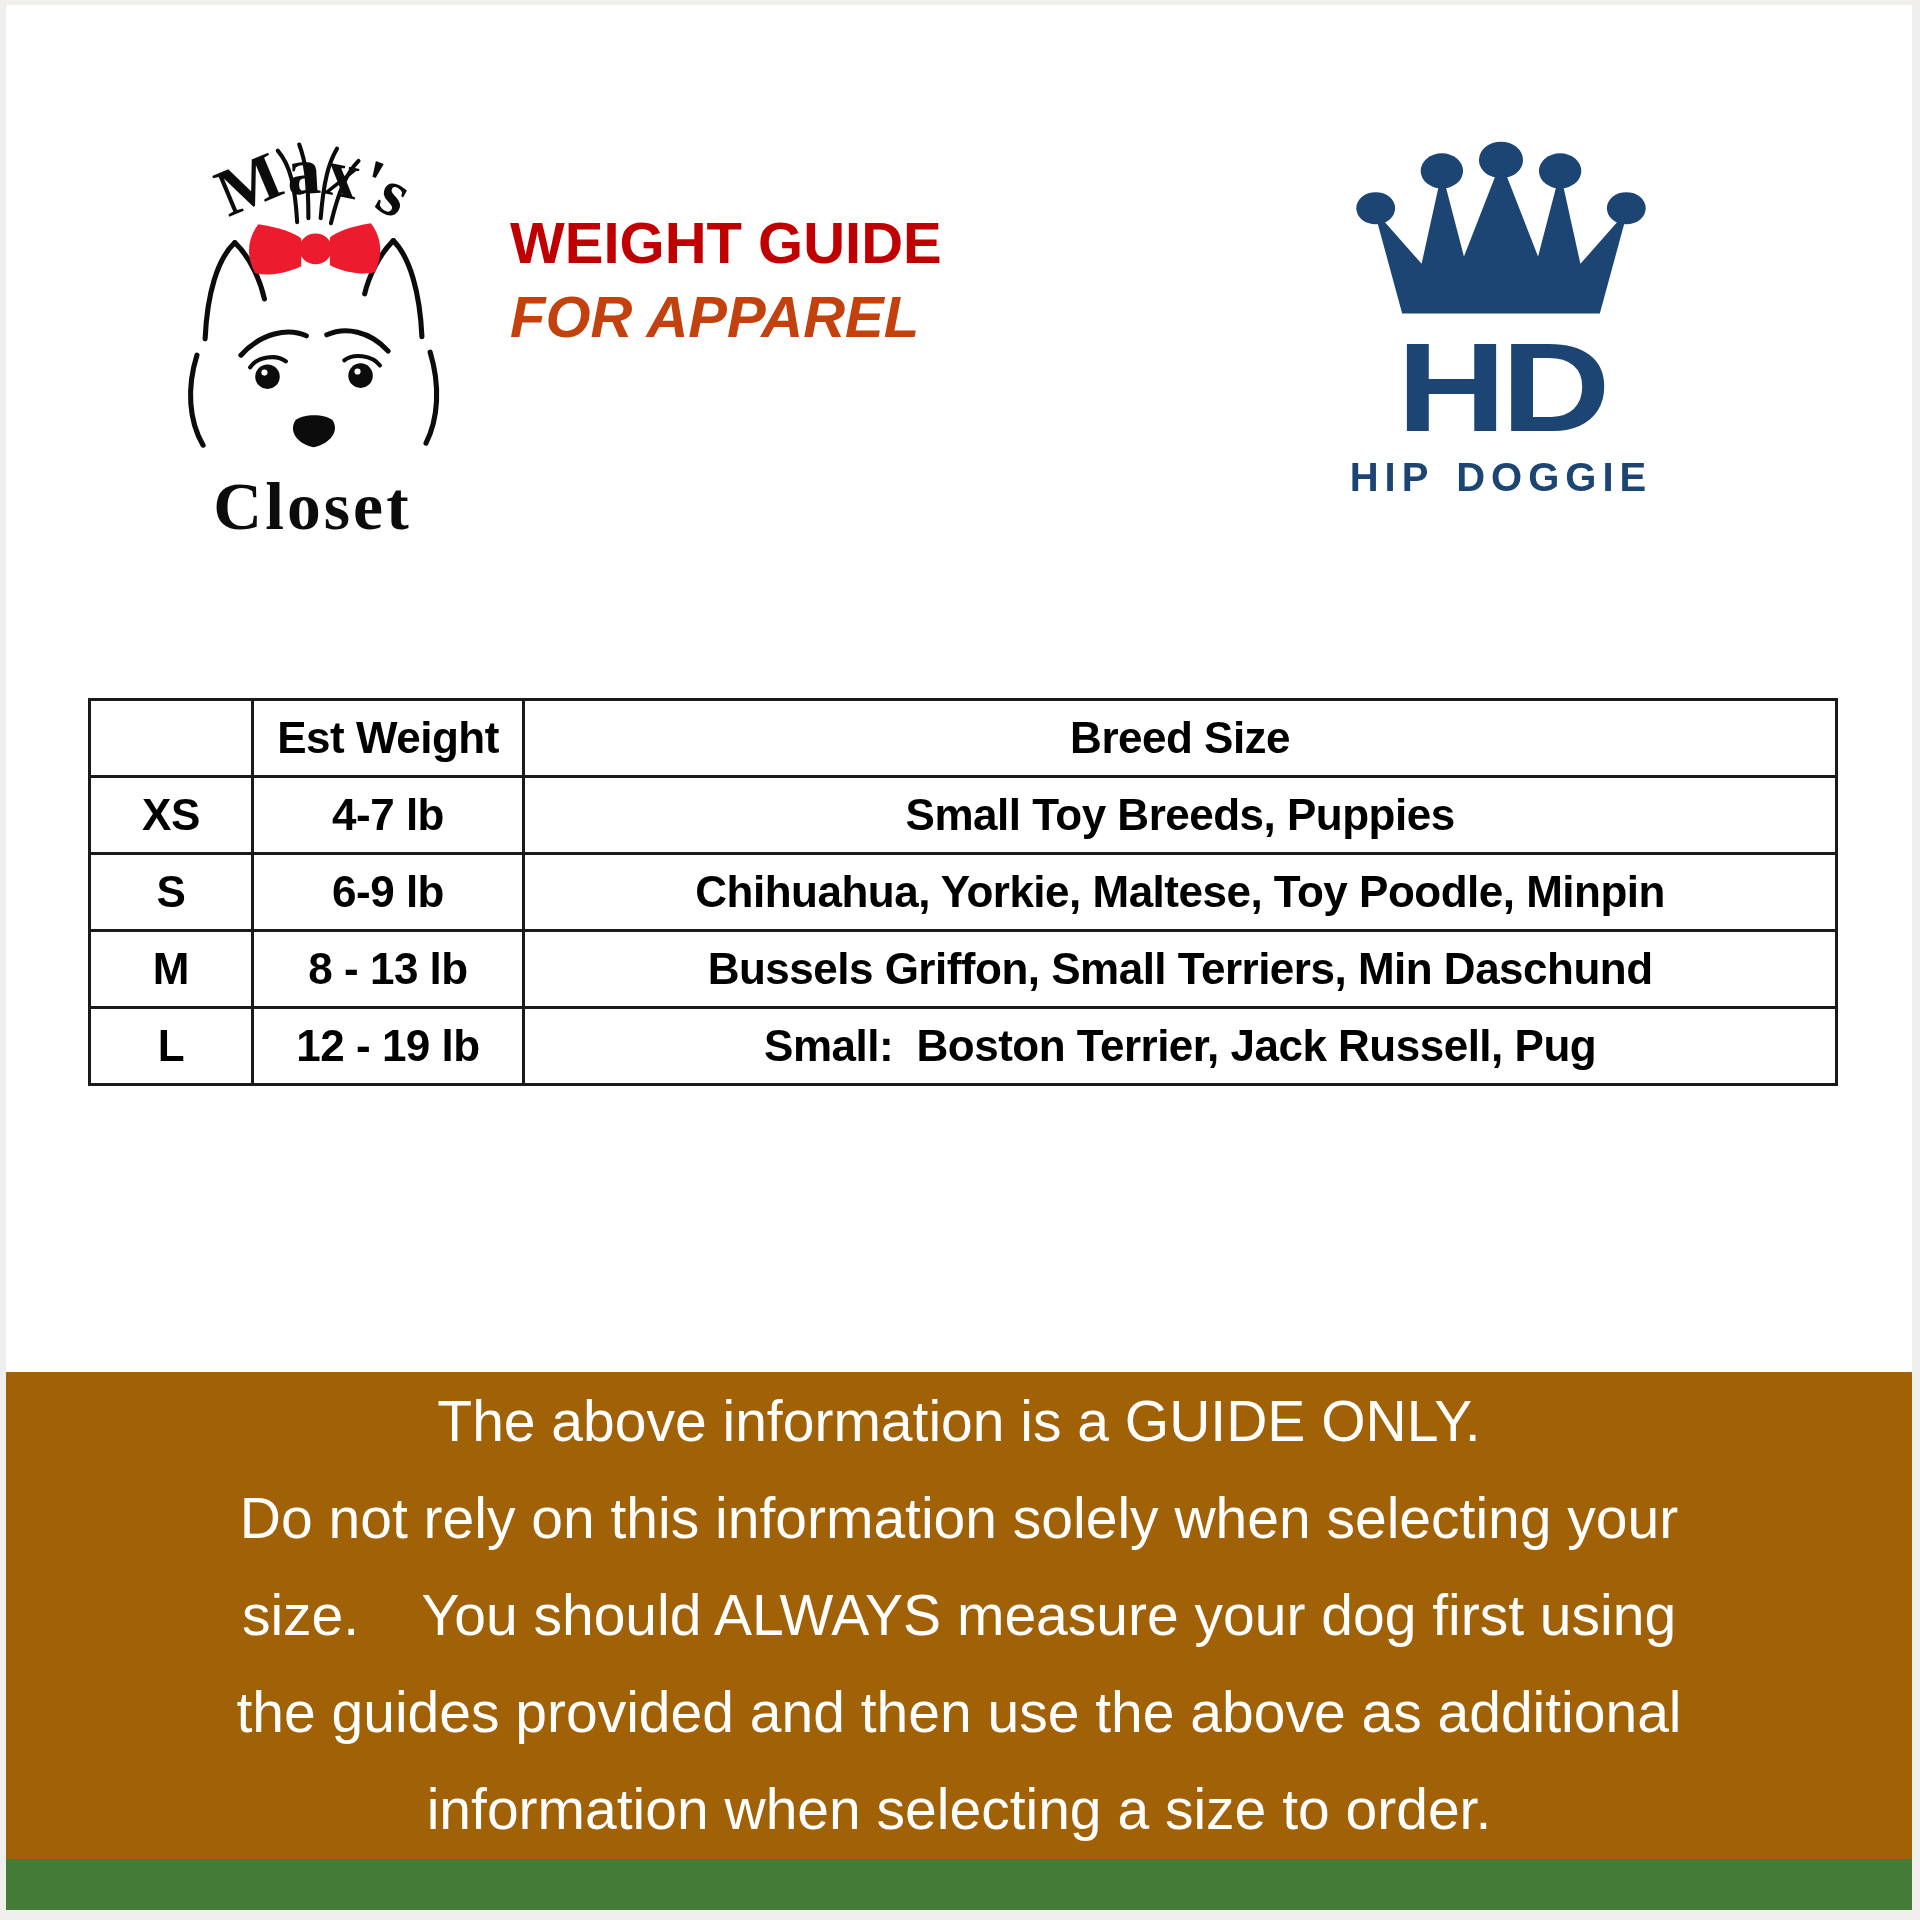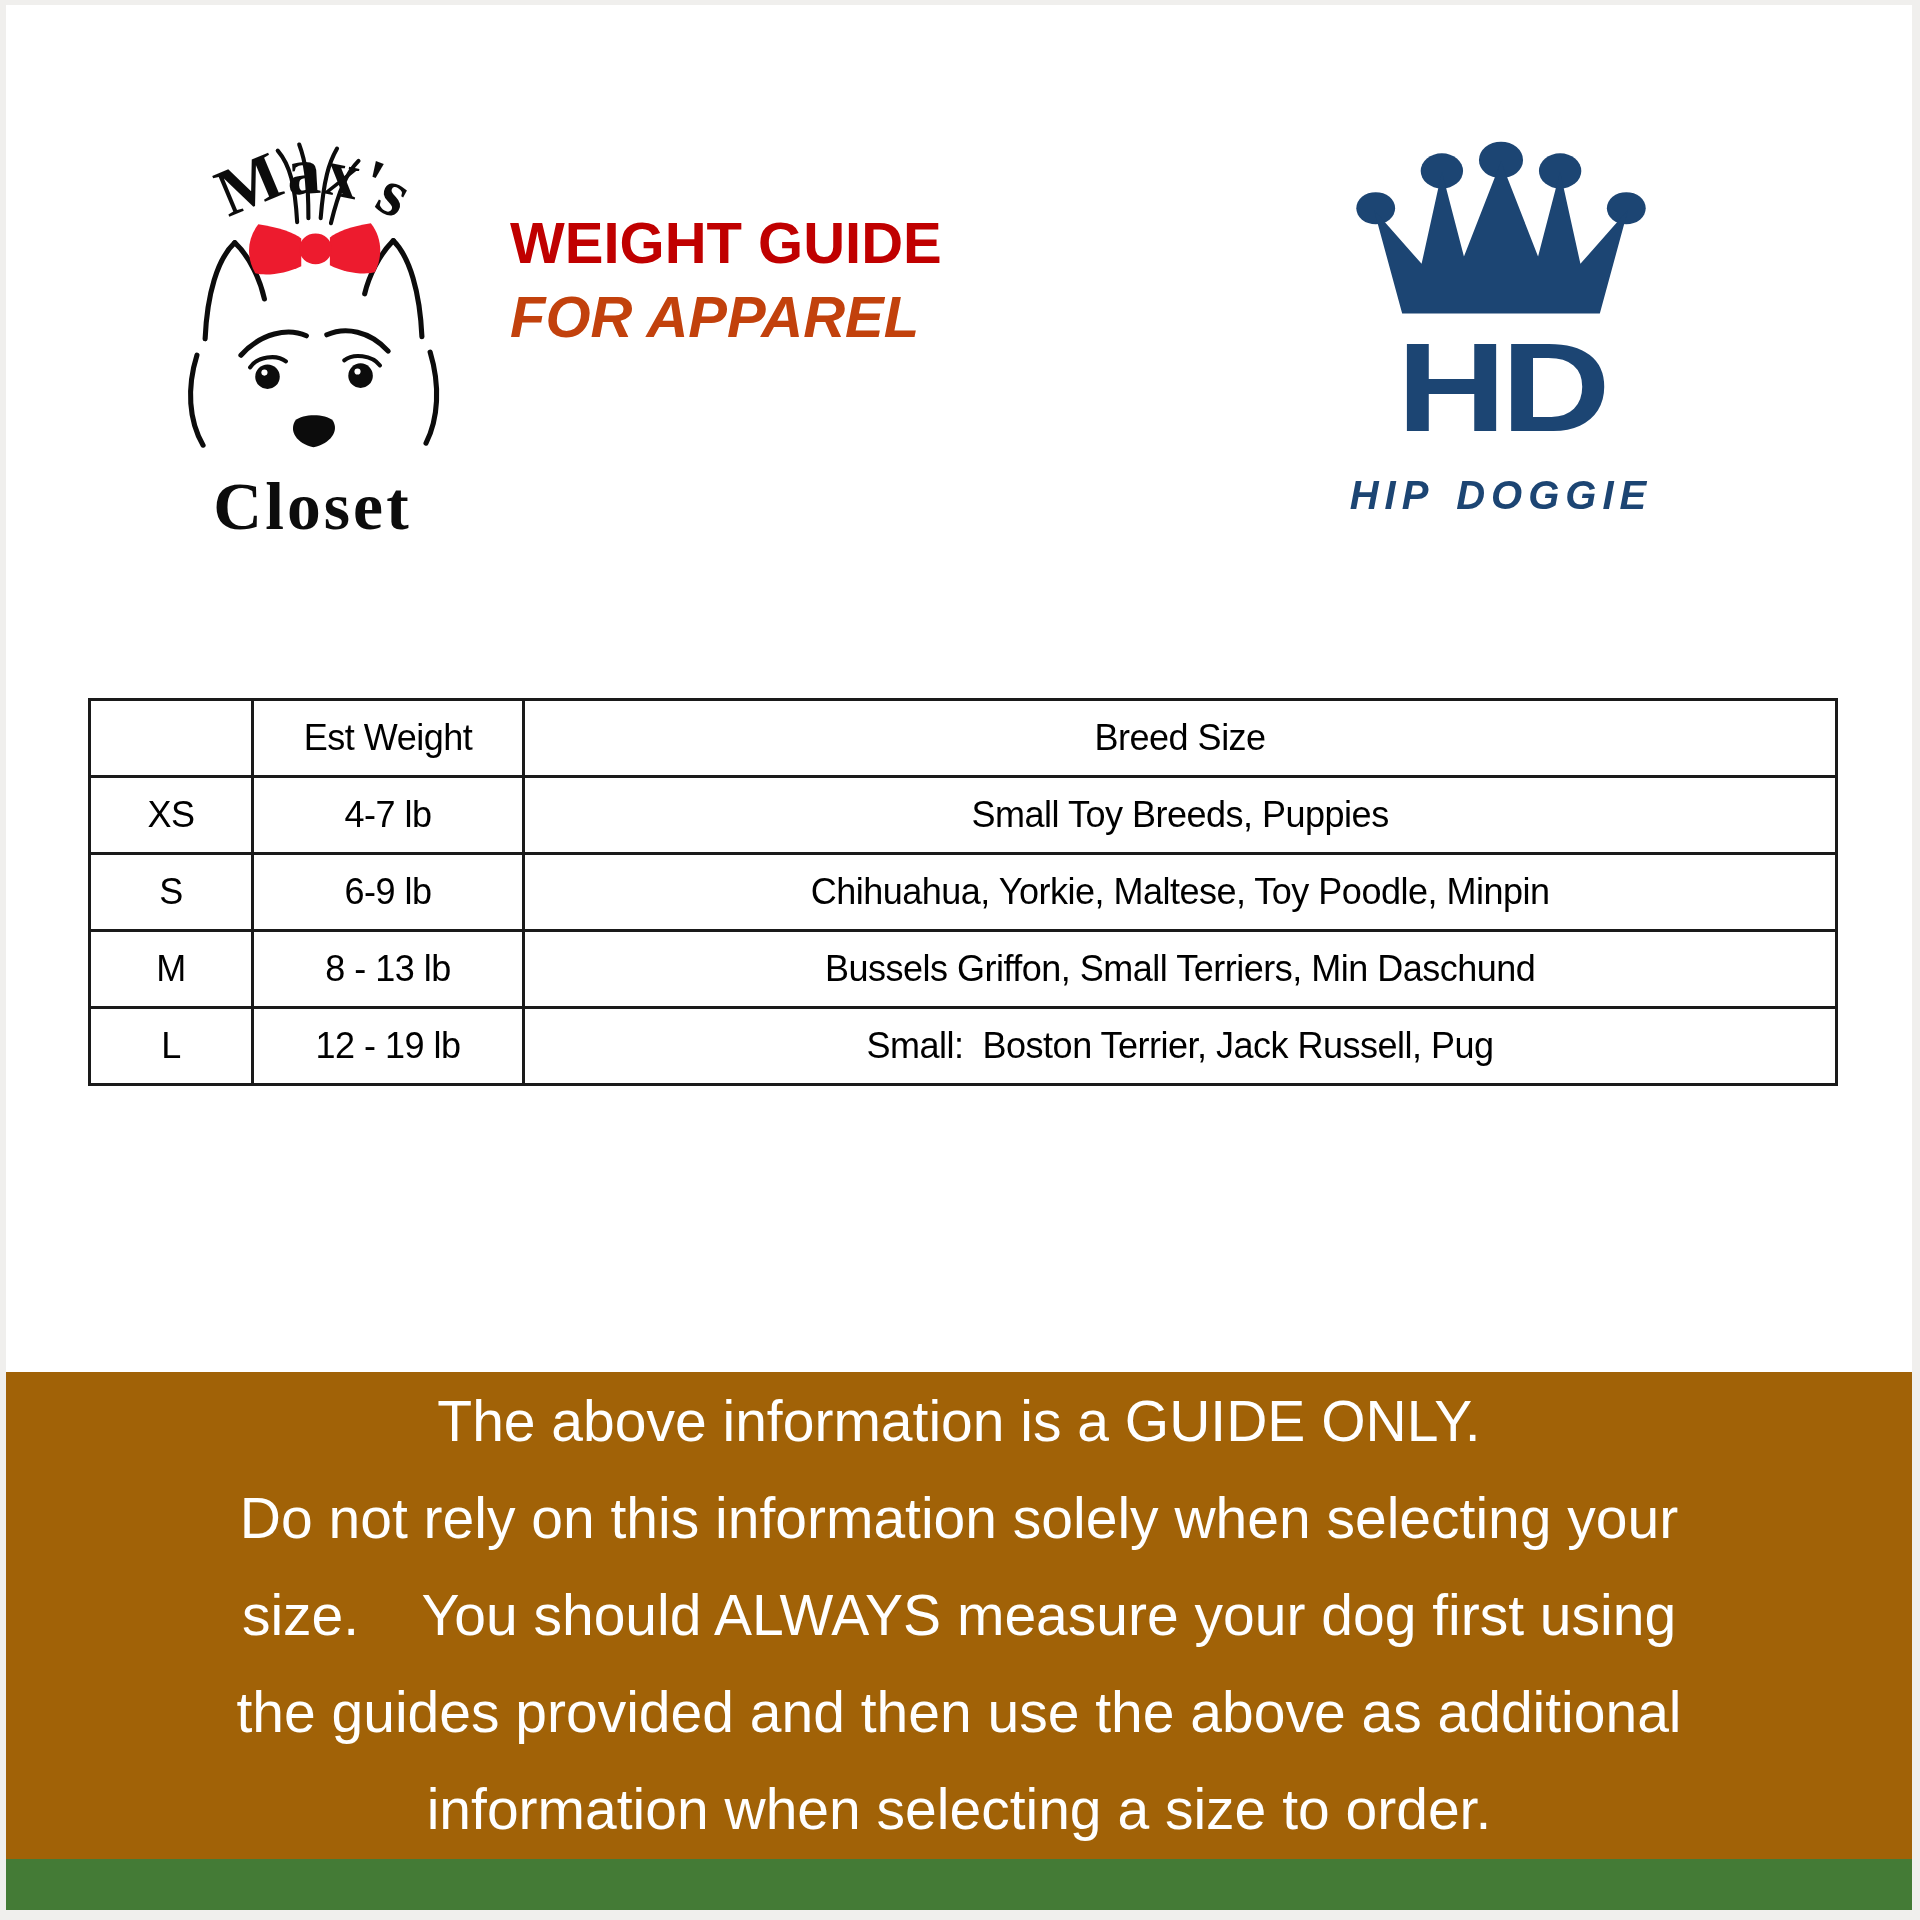--- a/index.html
+++ b/index.html
@@ -11,29 +11,29 @@
   .frame{position:absolute;inset:0;border-style:solid;border-color:#f0efed;
          border-width:5px 8px 10px 6px;pointer-events:none;z-index:50;}
 
   
   .maxs-logo{position:absolute;left:140px;top:122px;width:345px;height:450px;}
   .title-block{position:absolute;left:510px;top:206px;width:540px;text-align:left;}
   .title-line{font-size:58px;font-weight:bold;line-height:74px;letter-spacing:0px;}
 
   .hd-block{position:absolute;left:1261px;top:138px;width:480px;text-align:center;}
   .hd-mark{display:block;margin:0 auto;}
-  .hd-name{margin-top:18px;font-weight:bold;font-size:57px;letter-spacing:6px;
-           font-variant:small-caps;text-transform:lowercase;font-style:italic;}
+  .hd-name{font-weight:bold;font-size:57px;letter-spacing:6px;
+           font-variant:small-caps;text-transform:lowercase;}
 
   
   .size-table{position:absolute;left:88px;top:698px;border-collapse:collapse;
               table-layout:fixed;width:1750px;}
   .size-table td,.size-table th{
     border:3px solid #1a1a1a;text-align:center;vertical-align:middle;
-    font-size:36px;font-weight:normal;color:#000;height:74px;white-space:pre;
+    font-size:44px;font-weight:bold;color:#000;height:74px;white-space:pre;
     padding:0 0;letter-spacing:-0.5px;
   }
   .col-size{width:162px;}
   .col-weight{width:270px;}
   .col-breed{width:1306px;}
 
   
   .footer-box{position:absolute;left:6px;right:8px;top:1372px;height:487px;
               display:flex;flex-direction:column;justify-content:center;
               text-align:center;z-index:1;}

